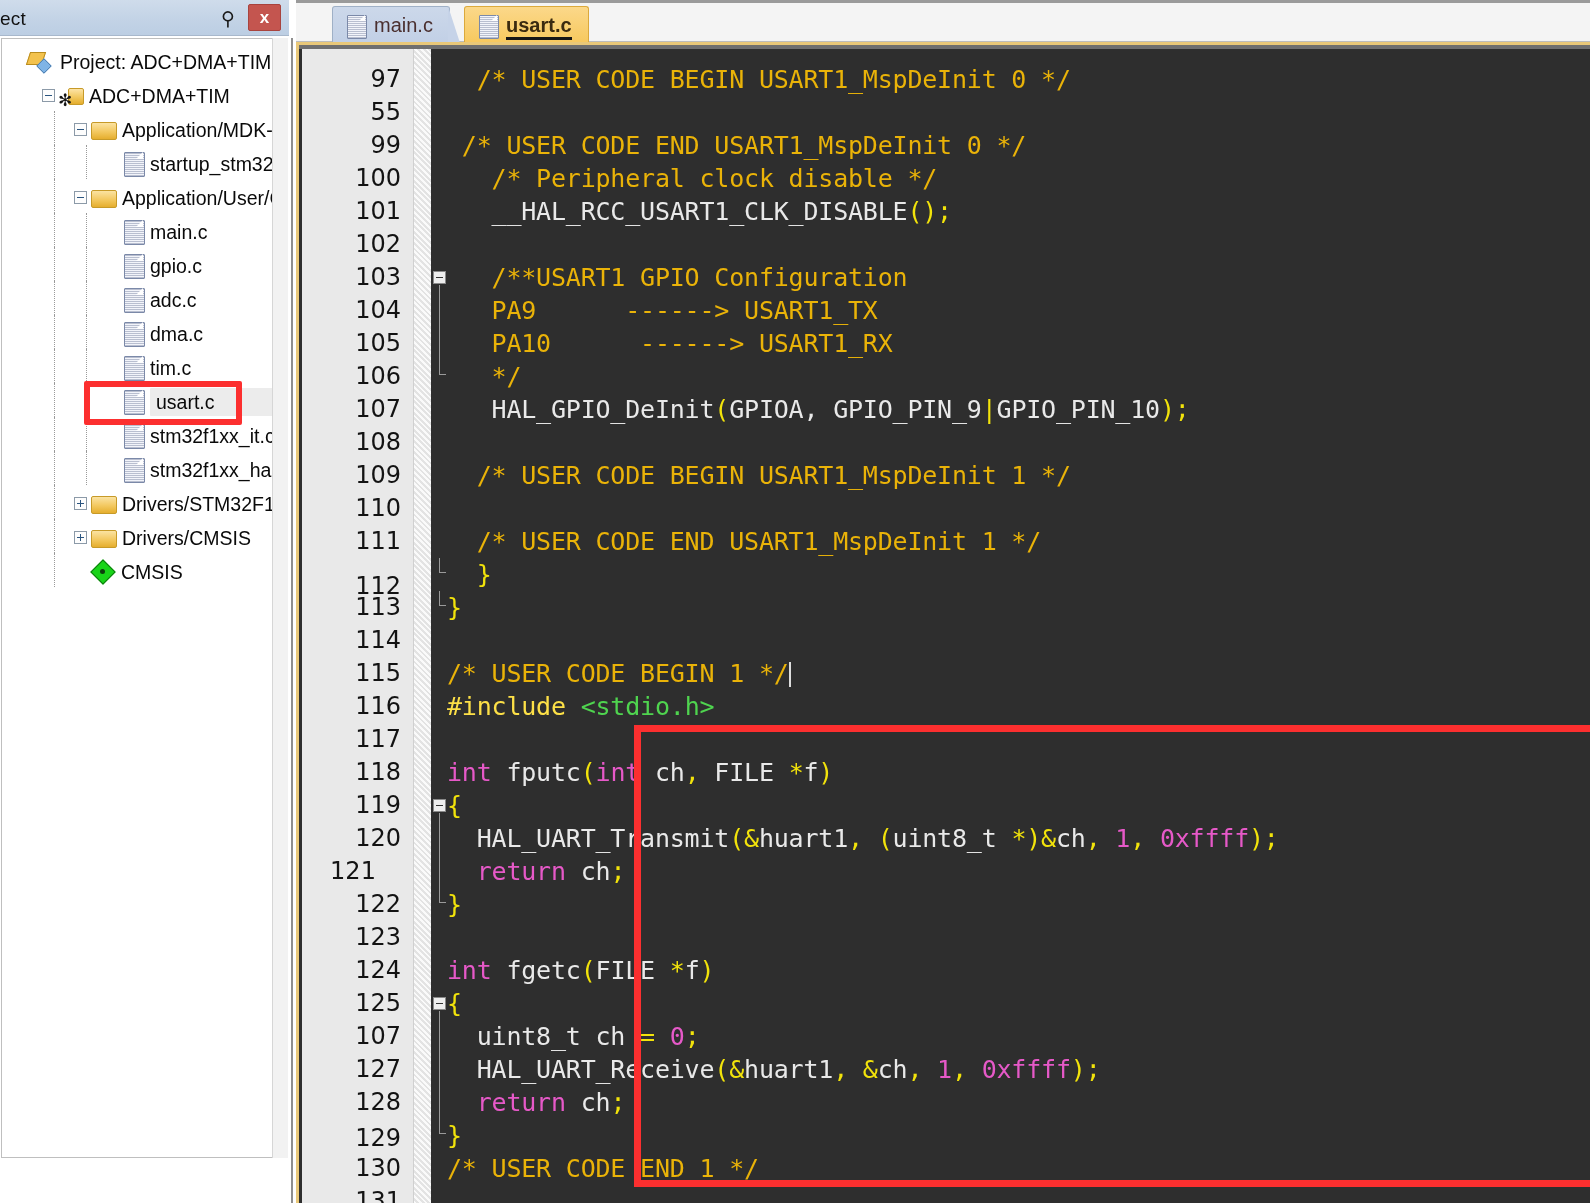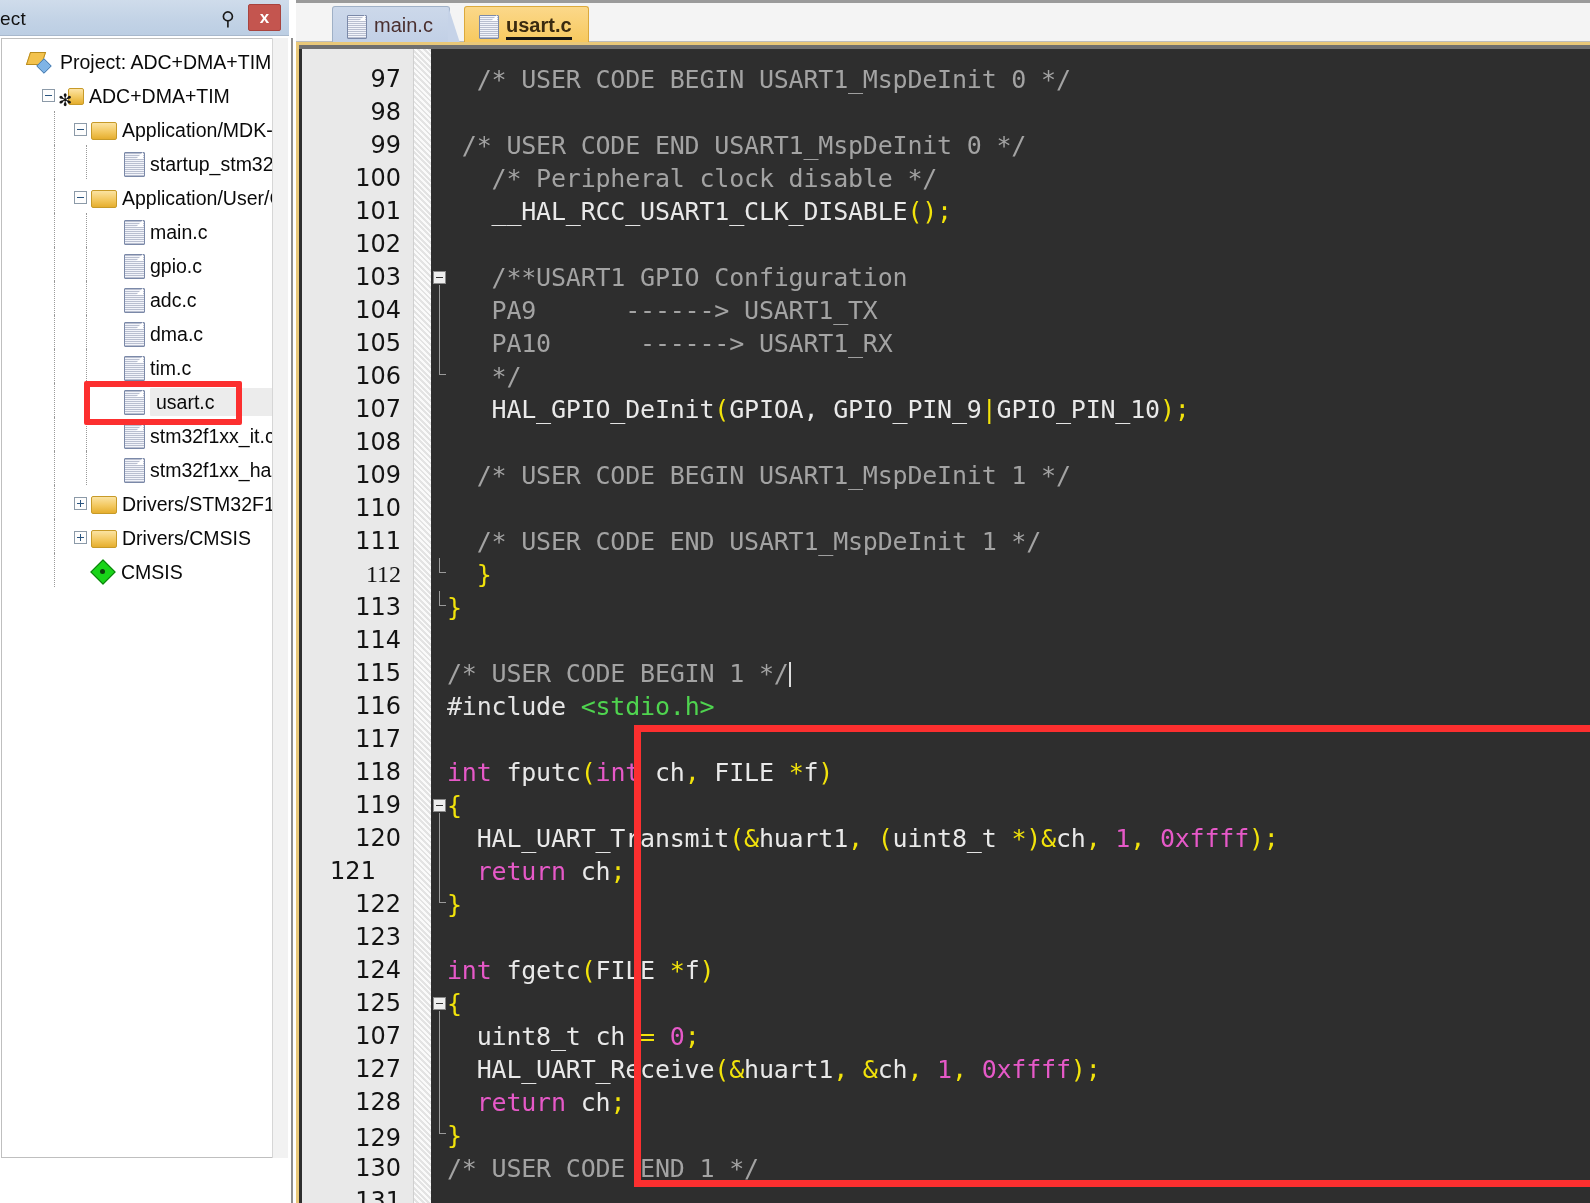--- a/index.html
+++ b/index.html
@@ -234,23 +234,23 @@
   .lnum {
     position: absolute; right: 12px; width: 96px; text-align: right;
     font-family: "DejaVu Sans", sans-serif; font-size: 24px; color: #131313;
     height: 33px; line-height: 33px;
   }
   .codeline {
     position: absolute; left: 0; width: 1200px; height: 33px; line-height: 33px;
     font-family: "DejaVu Sans Mono", monospace; font-size: 25px;
     white-space: pre; color: #e6e6e6; letter-spacing: -0.2px;
   }
-  .cm { color: #a3a3a3; }        
+  .cm { color: #eab308; }        
   .kw { color: #e659c8; }        
-  .pp { color: #e5e5e5; }        
+  .pp { color: #fde047; }        
   .str{ color: #4fd44f; }        
   .pn { color: #f2e30b; }        
   .nm { color: #e659c8; }        
   .id { color: #e9e9e9; }        
 
   
   .fold-box {
     position: absolute; left: 2px; width: 13px; height: 13px;
     border: 1px solid #8a8a8a; background: #eeeeee;
   }
@@ -381,35 +381,35 @@
 
       <div class="tab" id="tab-usart">
         <span class="tab-file-ico"></span><span class="tabtext">usart.c</span>
       </div>
     </div>
 
     <div id="code-frame">
       <div id="code-frame-inner-border"></div>
       <div id="gutter">
           <div class="lnum" style="top: 14px;">97</div>
-          <div class="lnum" style="top: 47px;">98</div>
+          <div class="lnum" style="top: 47px;">55</div>
           <div class="lnum" style="top: 80px;">99</div>
           <div class="lnum" style="top: 113px;">100</div>
           <div class="lnum" style="top: 146px;">101</div>
           <div class="lnum" style="top: 179px;">102</div>
           <div class="lnum" style="top: 212px;">103</div>
           <div class="lnum" style="top: 245px;">104</div>
           <div class="lnum" style="top: 278px;">105</div>
           <div class="lnum" style="top: 311px;">106</div>
           <div class="lnum" style="top: 344px;">107</div>
           <div class="lnum" style="top: 377px;">108</div>
           <div class="lnum" style="top: 410px;">109</div>
           <div class="lnum" style="top: 443px;">110</div>
           <div class="lnum" style="top: 476px;">111</div>
-          <div class="lnum" style="top: 509px; font-family: Liberation Serif, serif;">112</div>
+          <div class="lnum" style="top: 521px;">112</div>
           <div class="lnum" style="top: 542px;">113</div>
           <div class="lnum" style="top: 575px;">114</div>
           <div class="lnum" style="top: 608px;">115</div>
           <div class="lnum" style="top: 641px;">116</div>
           <div class="lnum" style="top: 674px;">117</div>
           <div class="lnum" style="top: 707px;">118</div>
           <div class="lnum" style="top: 740px;">119</div>
           <div class="lnum" style="top: 773px;">120</div>
           <div class="lnum" style="top: 806px; text-align: center;">121</div>
           <div class="lnum" style="top: 839px;">122</div>

